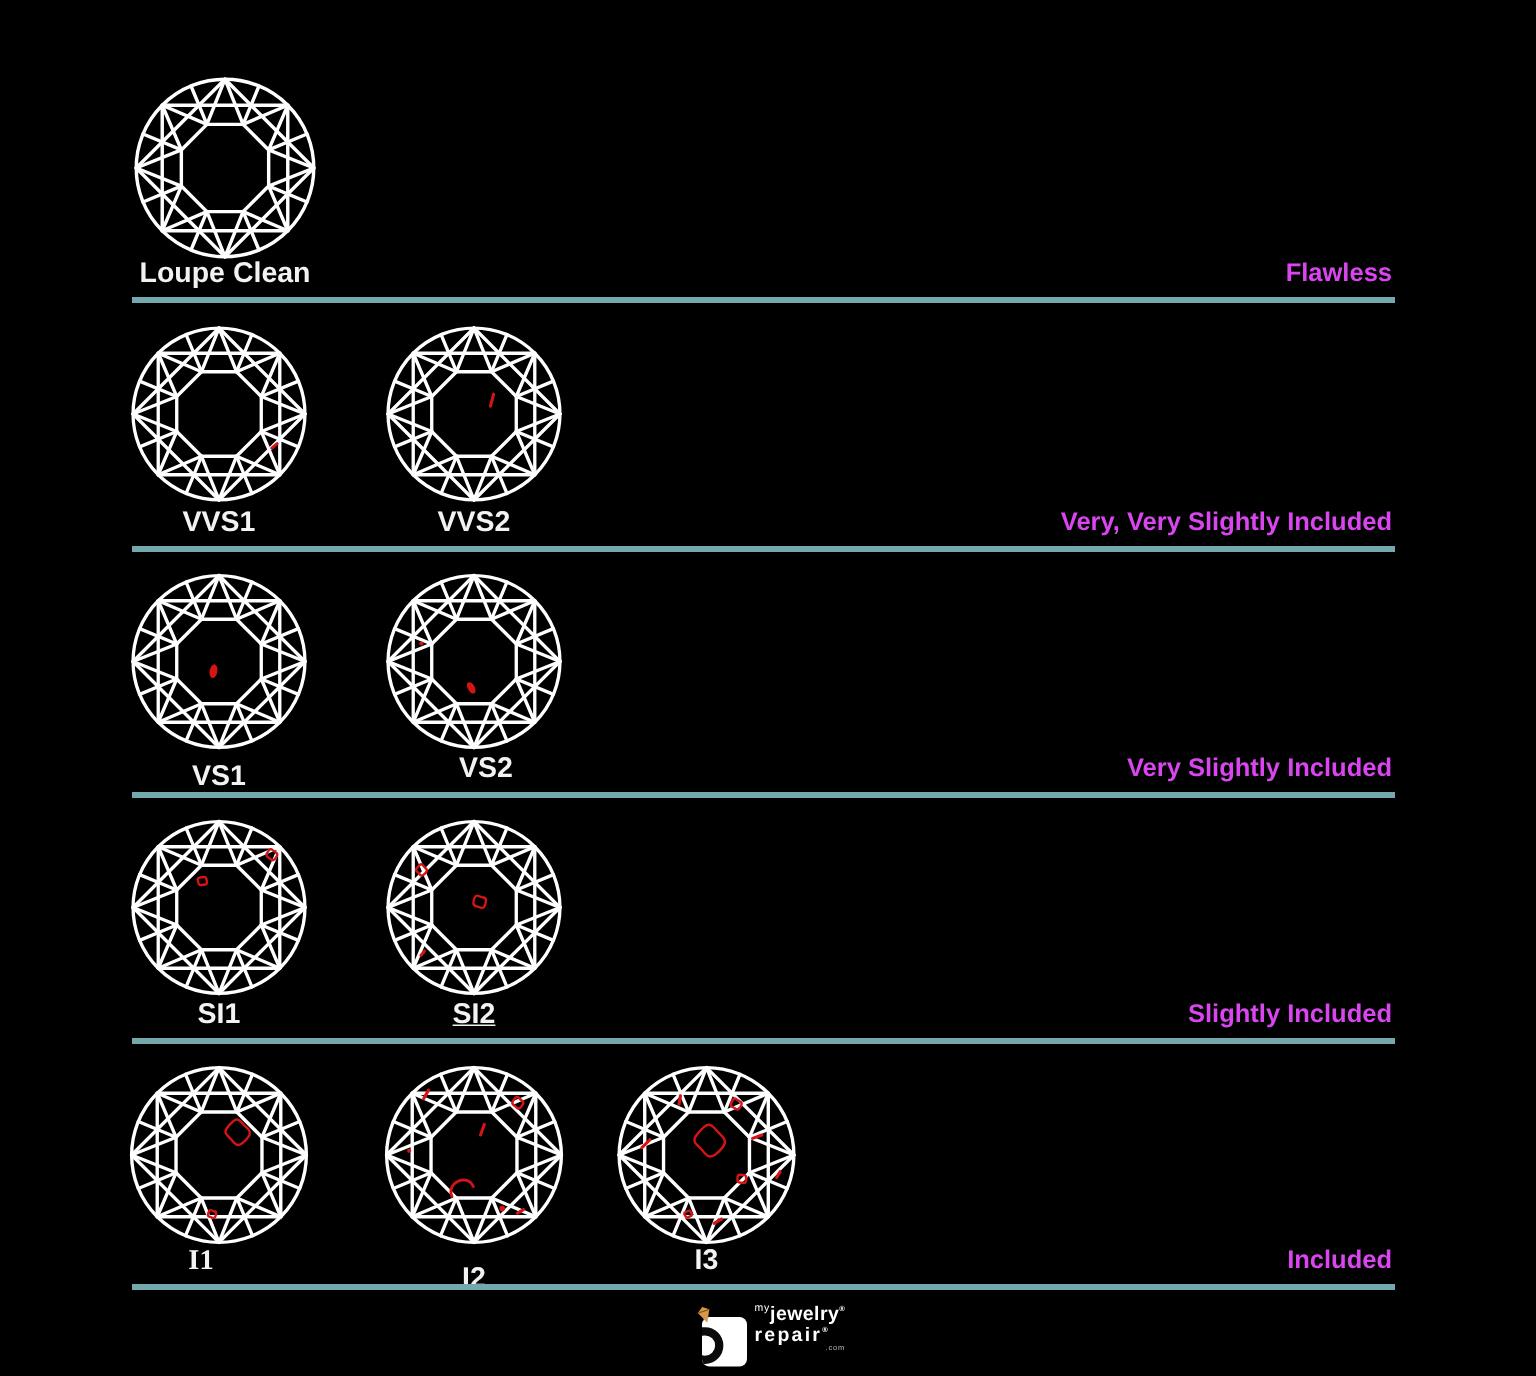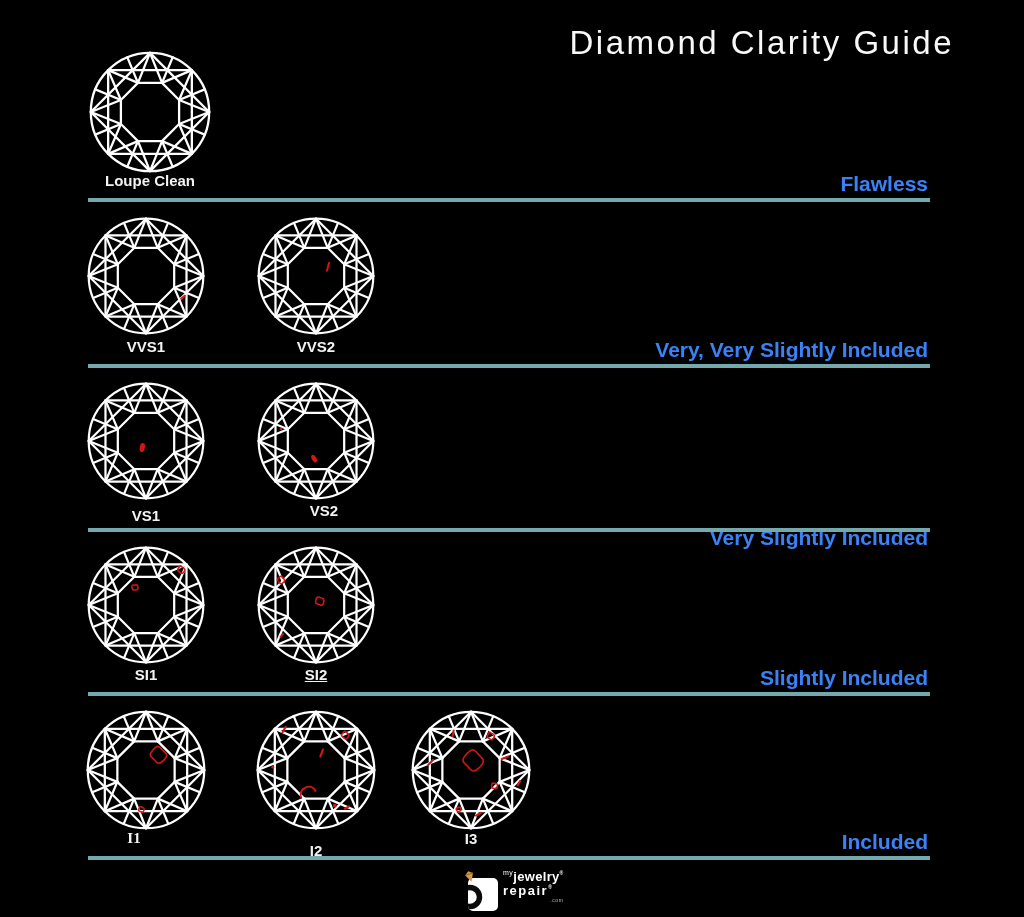--- a/index.html
+++ b/index.html
@@ -7,25 +7,25 @@
     position:relative;width:1024px;height:917px;background:#000;overflow:hidden;
     font-family:"Liberation Sans",sans-serif;
   }
   .title{
     position:absolute;top:24px;right:70px;
     font-size:33px;font-weight:400;letter-spacing:2.5px;color:#f8f8f8;
     font-family:"Liberation Sans",sans-serif;white-space:nowrap;
   }
   .grade-label{
     position:absolute;transform:translateX(-50%);
-    color:#f2f2f2;font-size:15px;font-weight:700;white-space:nowrap;text-align:center;
+    color:#f2f2f2;font-size:19px;font-weight:700;white-space:nowrap;text-align:center;
   }
   .category-label{
     position:absolute;right:96px;
-    color:#3b82f6;font-size:21px;font-weight:700;white-space:nowrap;text-align:left;
+    color:#d946ef;font-size:17px;font-weight:700;white-space:nowrap;text-align:left;
   }
   .rule{
     position:absolute;left:88px;width:842px;height:4px;
   }
   .diamond-svg{position:absolute;display:block;}
   
   .logo{position:absolute;left:462px;top:867px;display:flex;align-items:flex-start;}
   .logo-tilewrap{position:relative;width:36px;height:42px;margin-top:3px;}
   .logo-tile{
     position:absolute;left:6px;top:8px;width:30px;height:33px;background:#fff;border-radius:5px;overflow:hidden;
@@ -35,21 +35,20 @@
   .logo-line1{font-size:13px;font-weight:700;letter-spacing:.3px;white-space:nowrap;}
   .logo-my{font-size:7px;font-weight:400;vertical-align:6px;letter-spacing:.5px;}
   .logo-mark{font-size:5px;vertical-align:6px;}
   .logo-line2{font-size:13px;font-weight:700;letter-spacing:1.5px;white-space:nowrap;}
   .logo-line3{font-size:5px;color:#bdbdbd;text-align:right;letter-spacing:.6px;margin-top:1px;}
 </style>
 </head>
 <body>
 
 <div class="stage">
-  <div class="title">Diamond Clarity Guide</div>
 
   <div id="figure">
       <svg class="diamond-svg" viewBox="-66 -66 132 132" width="126" height="126" style="left: 87px; top: 49px;">
         <g fill="none" stroke="#ffffff" stroke-width="2.4" stroke-linecap="round" stroke-linejoin="round">
           <circle cx="0" cy="0" r="62"></circle>
           <polygon points="62,0 0,-62 -62,0 0,62"></polygon>
           <polygon points="43.84,-43.84 -43.84,-43.84 -43.84,43.84 43.84,43.84"></polygon>
           <line x1="30.49" y1="-12.63" x2="57.28" y2="-23.73"></line>
           <line x1="30.49" y1="-12.63" x2="62" y2="0"></line>
           <line x1="30.49" y1="-12.63" x2="43.84" y2="-43.84"></line>
@@ -221,21 +220,21 @@
           <line x1="30.49" y1="12.63" x2="43.84" y2="43.84"></line>
           <line x1="30.49" y1="12.63" x2="62" y2="0"></line>
           <polygon points="30.49,-12.63 12.63,-30.49 -12.63,-30.49 -30.49,-12.63 -30.49,12.63 -12.63,30.49 12.63,30.49 30.49,12.63"></polygon>
         </g>
         <g>
           <circle cx="-38" cy="-13" r="1.5" fill="#d61414"></circle>
           <ellipse cx="-2" cy="19" rx="2.5200000000000005" ry="4.5" fill="#d61414" transform="rotate(-30 -2 19)"></ellipse>
         </g>
       </svg>
       <div class="grade-label" style="left: 324px; top: 502px;">VS2</div>
-      <div class="category-label" style="top: 526px; margin-left: 14px;">Very Slightly Included</div>
+      <div class="category-label" style="top: 502px; margin-left: 14px;">Very Slightly Included</div>
       <div class="rule" style="top: 528px; background: rgb(116, 168, 173);"></div>
       <svg class="diamond-svg" viewBox="-66 -66 132 132" width="122" height="122" style="left: 85px; top: 544px;">
         <g fill="none" stroke="#ffffff" stroke-width="2.4" stroke-linecap="round" stroke-linejoin="round">
           <circle cx="0" cy="0" r="62"></circle>
           <polygon points="62,0 0,-62 -62,0 0,62"></polygon>
           <polygon points="43.84,-43.84 -43.84,-43.84 -43.84,43.84 43.84,43.84"></polygon>
           <line x1="30.49" y1="-12.63" x2="57.28" y2="-23.73"></line>
           <line x1="30.49" y1="-12.63" x2="62" y2="0"></line>
           <line x1="30.49" y1="-12.63" x2="43.84" y2="-43.84"></line>
           <line x1="12.63" y1="-30.49" x2="23.73" y2="-57.28"></line>

